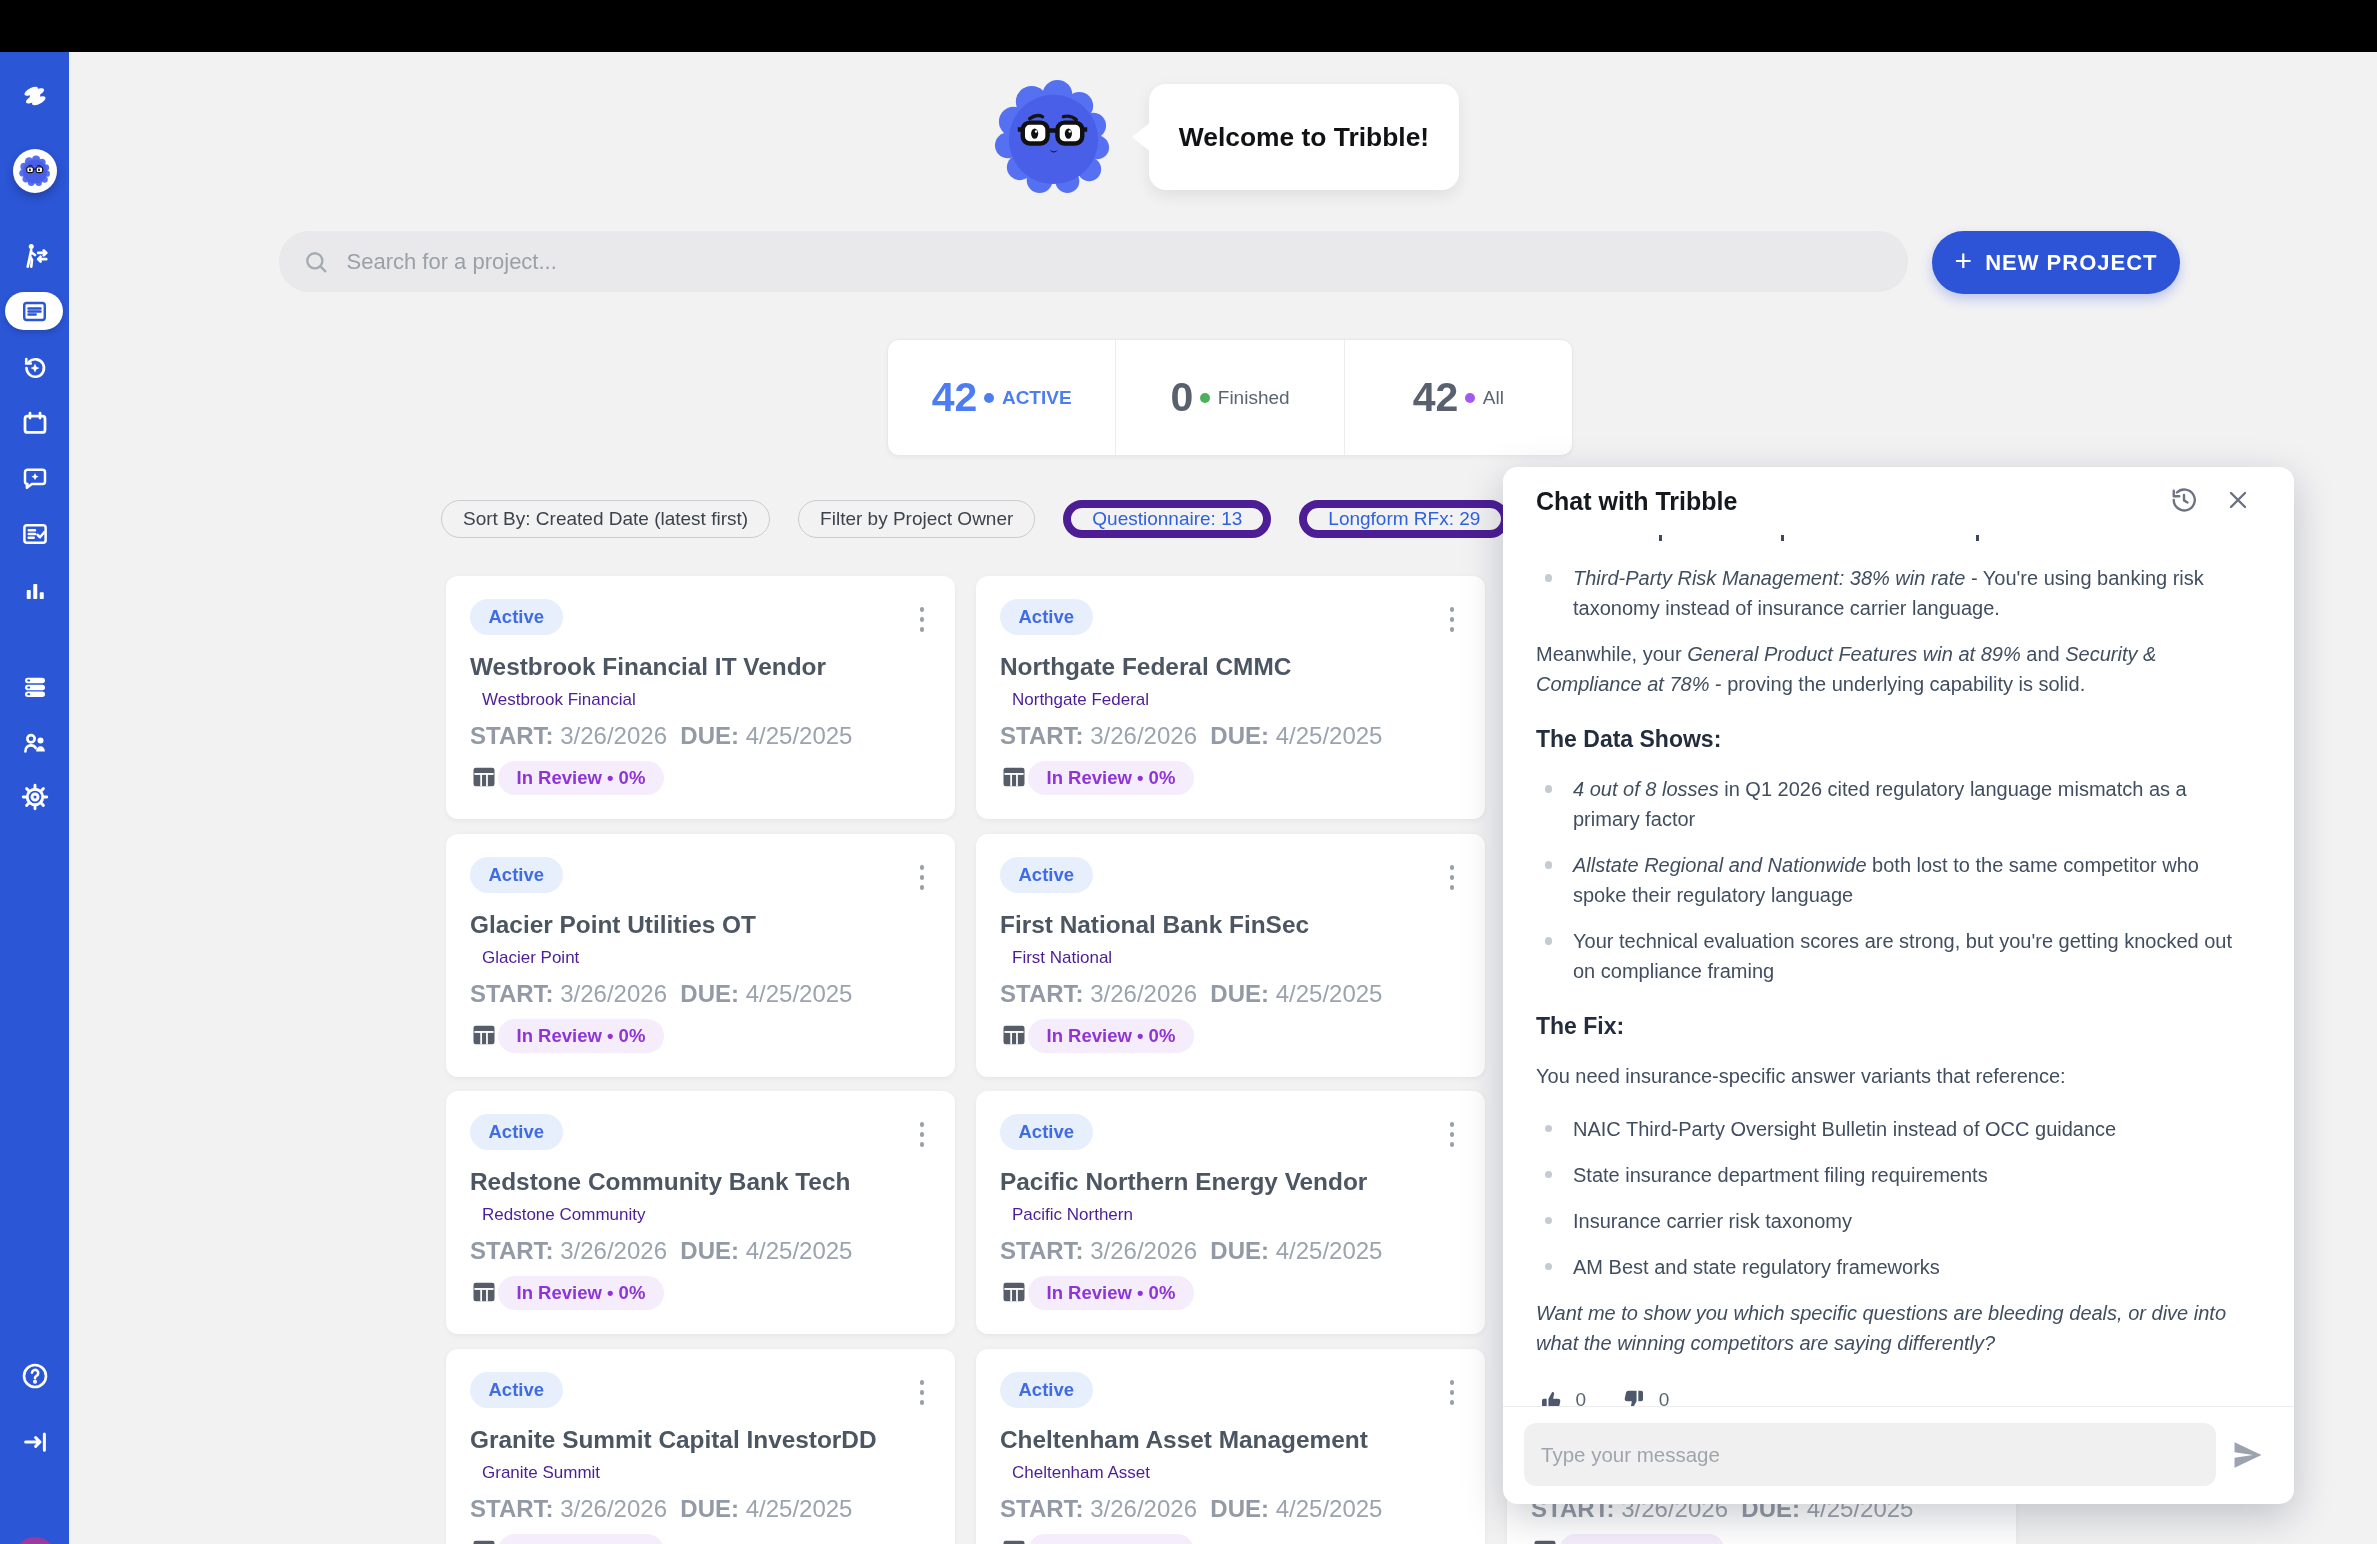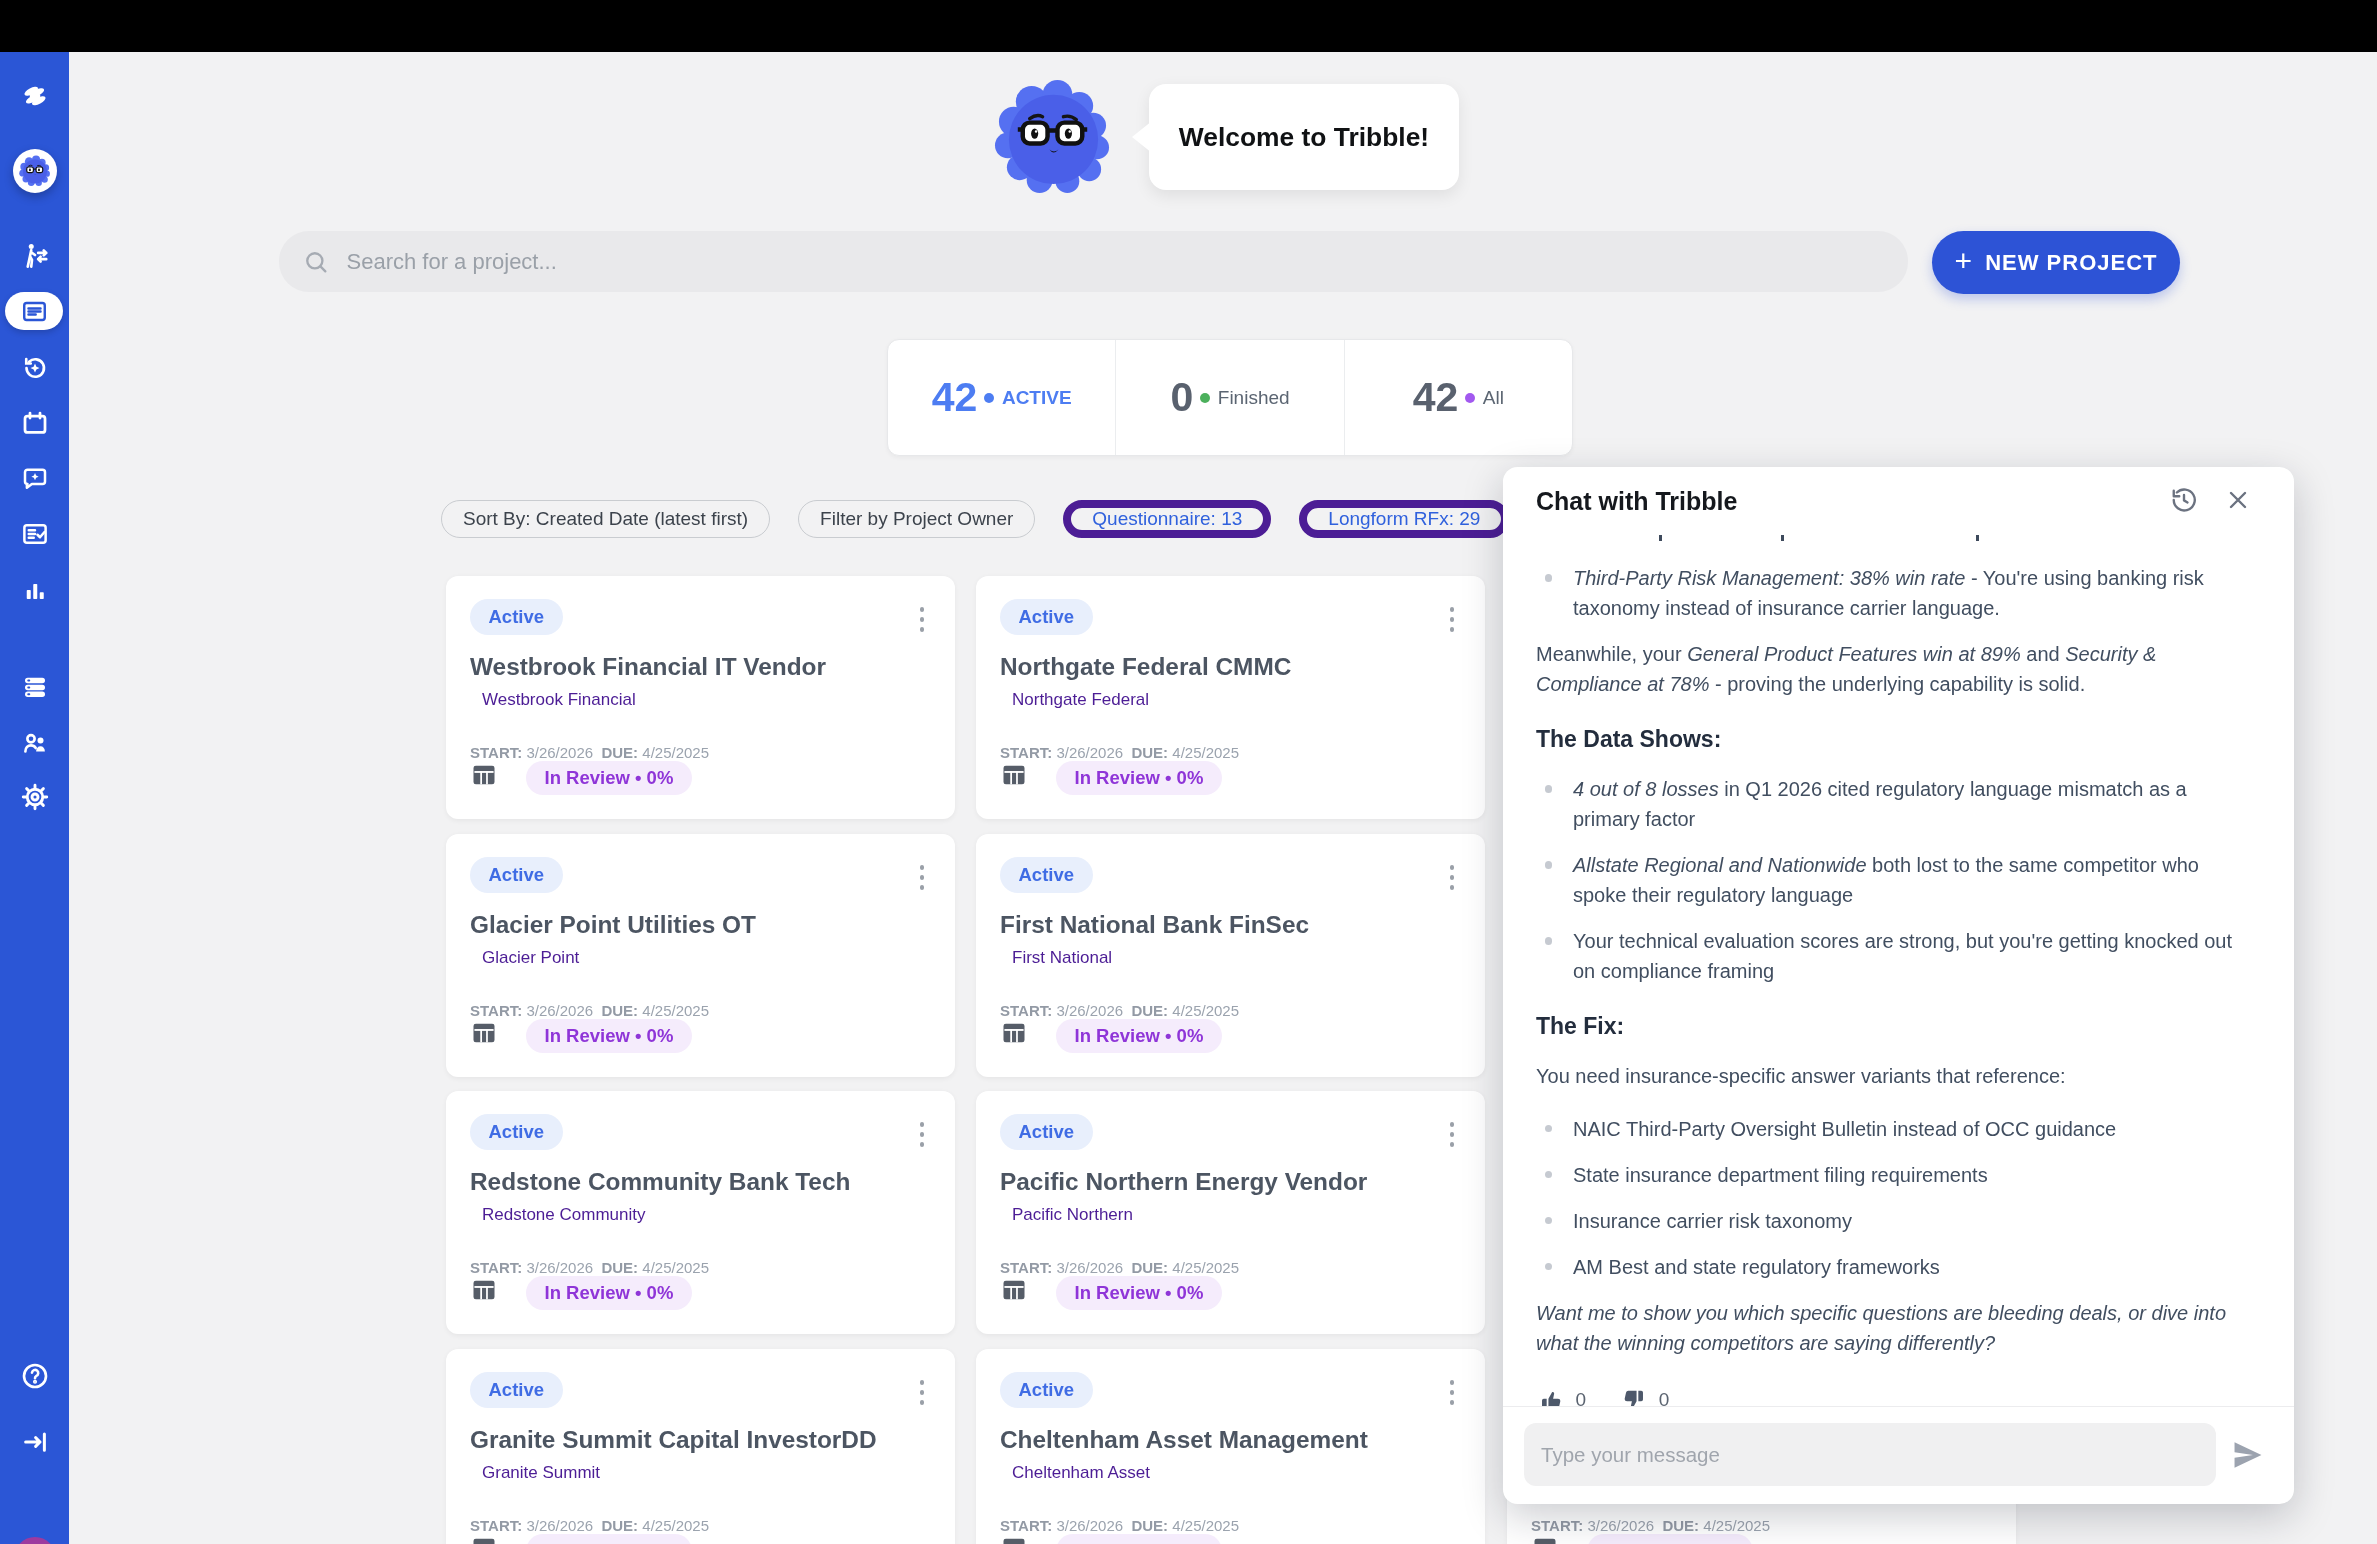--- a/index.html
+++ b/index.html
@@ -71,23 +71,23 @@
            box-shadow:0 1.3px 5.3px rgba(0,0,0,.05); cursor:pointer; }
   .pcard .badge { position:absolute; left:24px; top:22.5px; height:36px; padding:0 18.5px; background:#e8effc;
            color:#3f6ce4; font-size:18.5px; font-weight:600; border-radius:18px; display:flex; align-items:center; }
   .pcard .kebab { position:absolute; right:20px; top:26.4px; width:26.4px; height:34px; display:flex;
            flex-direction:column; align-items:center; justify-content:center; gap:5.3px; cursor:pointer; }
   .pcard .kebab i { width:4.6px; height:4.6px; border-radius:50%; background:#9aa0a8; }
   .pcard .ttl { position:absolute; left:24px; top:77px; right:20px; font-size:24.4px; font-weight:700;
            color:#4c5562; white-space:nowrap; overflow:hidden; }
   .pcard .sub { position:absolute; left:36px; top:114px; right:20px; font-size:17px; color:#4c1d95;
            white-space:nowrap; overflow:hidden; }
-  .pcard .dates { position:absolute; left:24px; top:168px; font-size:15px; color:#9ba3ae; white-space:nowrap;text-align:right; }
+  .pcard .dates { position:absolute; left:24px; top:146px; font-size:24px; color:#9ba3ae; white-space:nowrap;text-align:right; }
   .pcard .dates b { color:#939aa5; font-weight:700; }
-  .pcard .foot { position:absolute; left:24px; top:185px; display:flex; align-items:flex-start; gap:28px; }
+  .pcard .foot { position:absolute; left:24px; top:185px; display:flex; align-items:center; gap:0; }
   .pcard .foot svg { width:28px; height:28px; }
   .pcard .rpill { height:34px; padding:0 18.5px; background:#f5ecfc; color:#8f35d8; font-size:18.5px;
            font-weight:600; border-radius:17px; display:flex; align-items:center; white-space:nowrap; }
 
   
   .chat { position:absolute; left:1503px; top:431px; width:791px; height:1037px; background:#fff;
           border-radius:14.5px; box-shadow:0 12px 40px rgba(16,24,40,.22); z-index:10;margin-top:36px; }
   .chat-head { position:absolute; left:0; top:0; right:0; height:63px; }
   .chat-title { position:absolute; left:33px; top:20px; font-size:25px; font-weight:700; color:#15181d; }
   .chat-hbtn { position:absolute; top:17px; width:32px; height:32px; display:flex; align-items:center;

